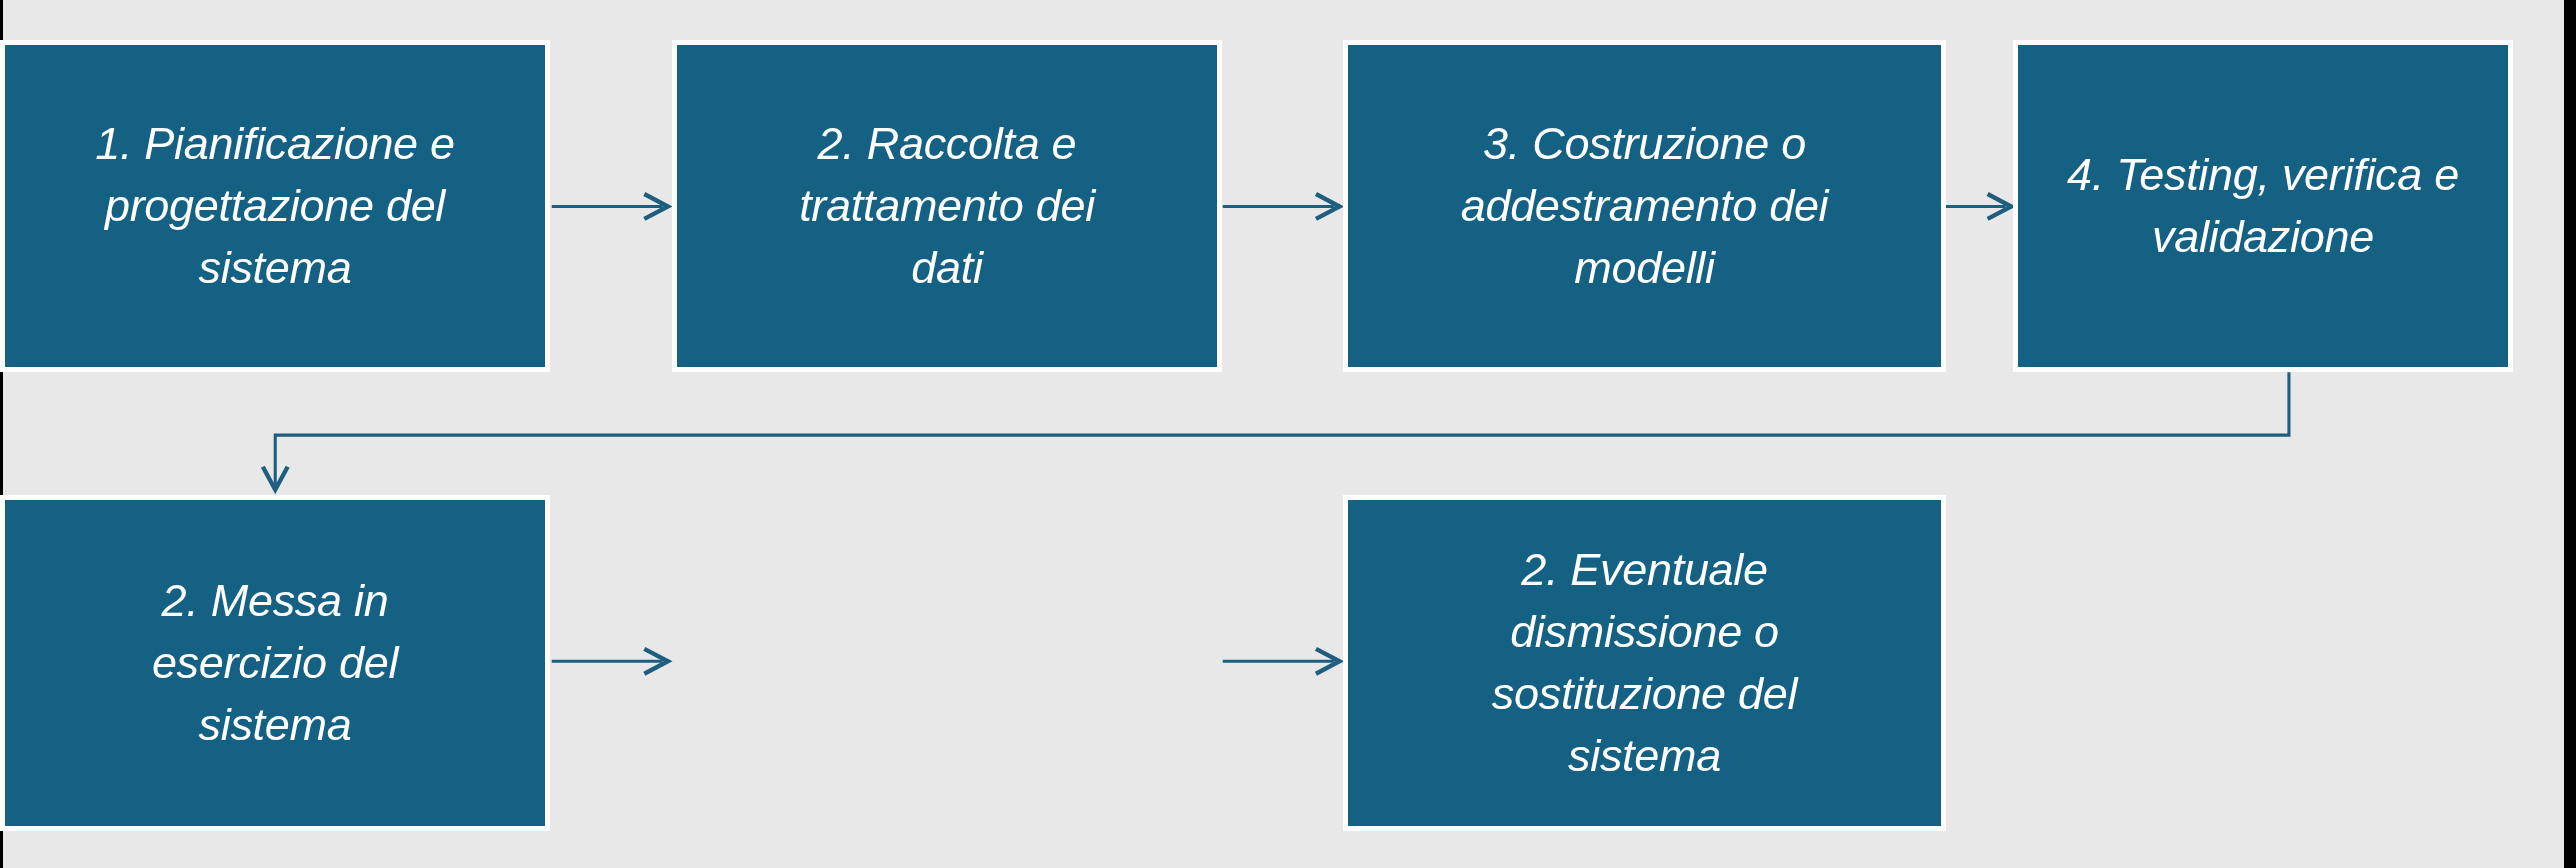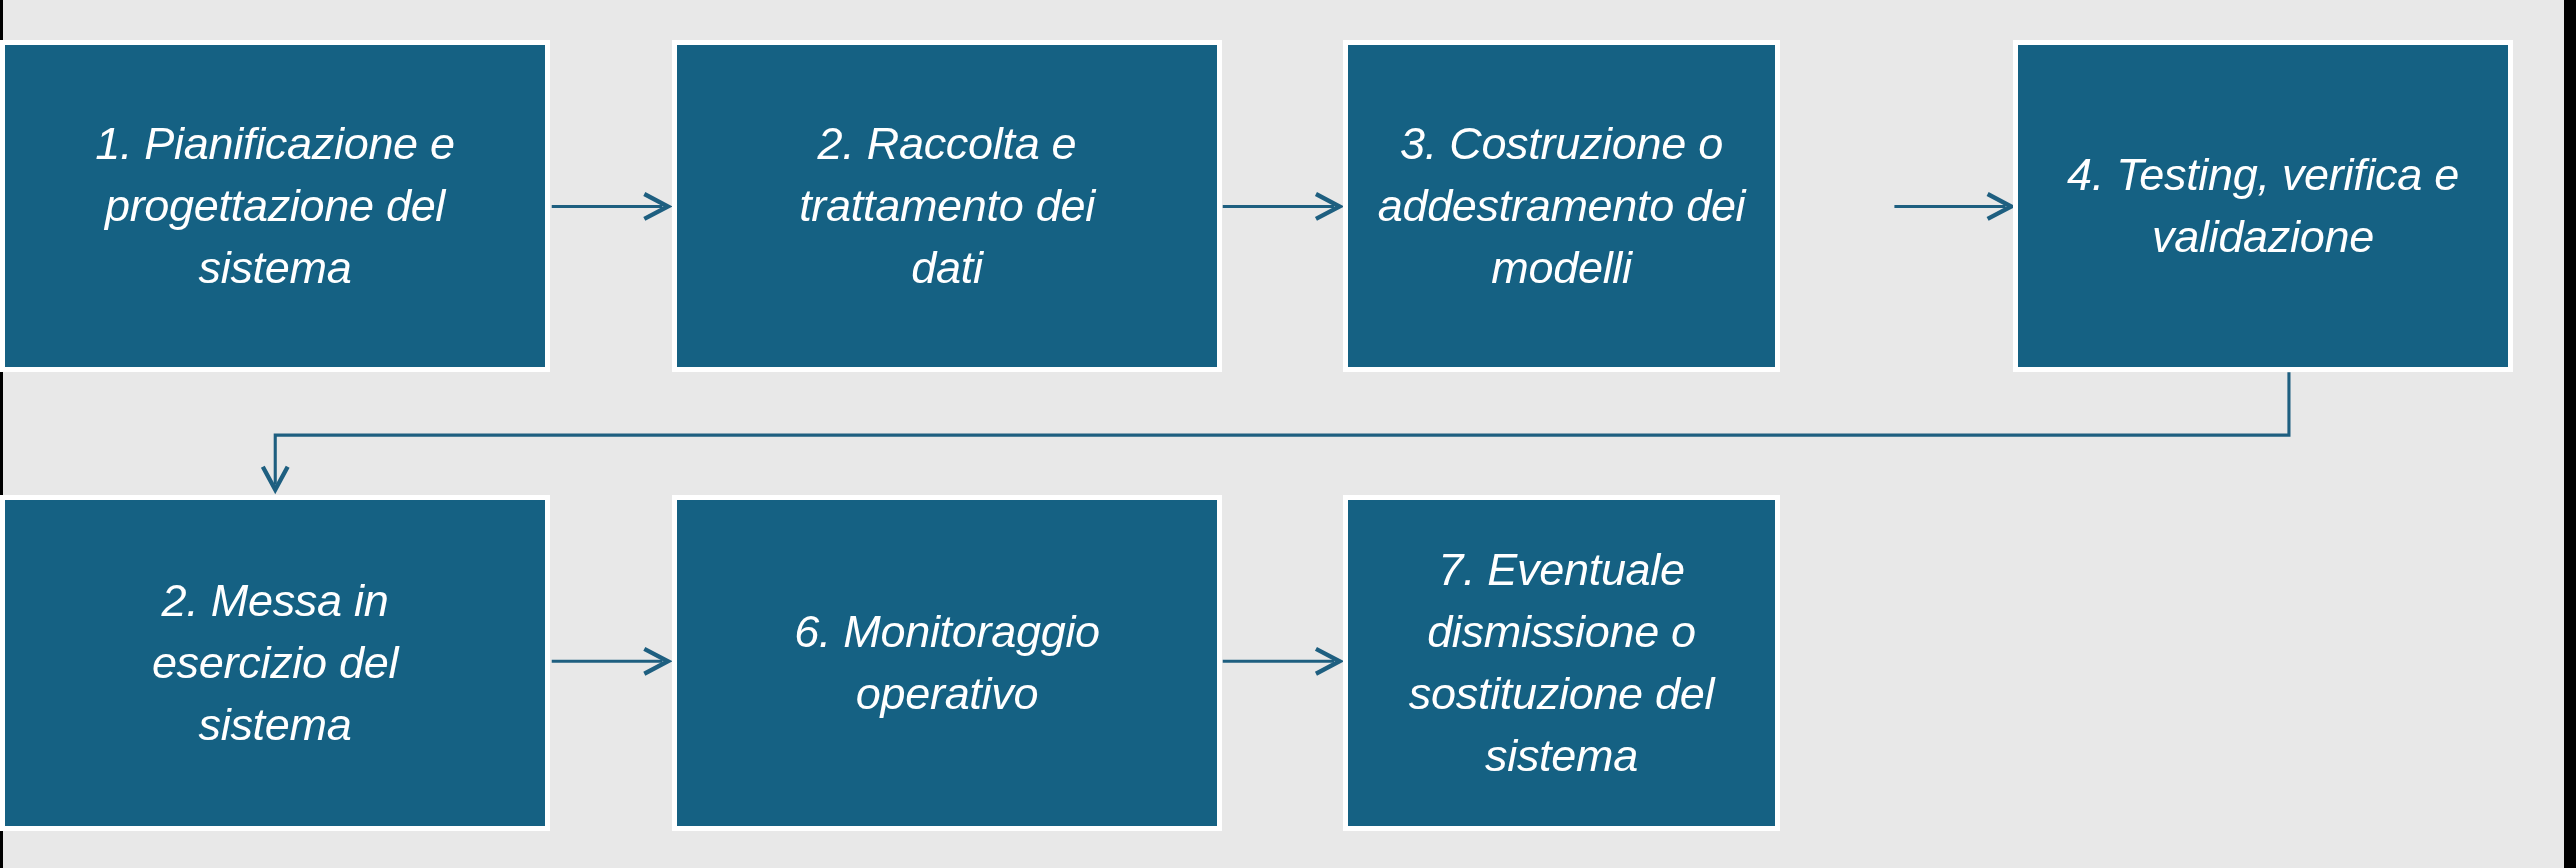--- a/index.html
+++ b/index.html
@@ -55,21 +55,21 @@
     font-size: 45px;
     line-height: 62px;
     letter-spacing: -0.3px;
     white-space: pre-line;
   }
   
   .r1 { top: 40px;  height: 332px; }
   .r2 { top: 495px; height: 336px; }
   .c1 { left: 0;      width: 550px; }
   .c2 { left: 672px; width: 550px; }
-  .c3 { left: 1343px; width: 437px; }
+  .c3 { left: 1343px; width: 603px; }
   .c4 { left: 2013px; width: 500px; }
 </style>
 </head>
 <body>
 
 <div class="canvas">
 
   <div class="edge-line edge-left"></div>
   <div class="edge-line edge-right"></div>
 
@@ -124,25 +124,21 @@
   <div class="flow-box r1 c4">
     <div class="label">4. Testing, verifica e
 validazione</div>
   </div>
 
   <div class="flow-box r2 c1">
     <div class="label">2. Messa in
 esercizio del
 sistema</div>
   </div>
-  <div class="flow-box r2 c2">
-    <div class="label">6. Monitoraggio
-operativo</div>
-  </div>
   <div class="flow-box r2 c3">
-    <div class="label">7. Eventuale
+    <div class="label">2. Eventuale
 dismissione o
 sostituzione del
 sistema</div>
   </div>
 
 </div>
 
 
 </body></html>

